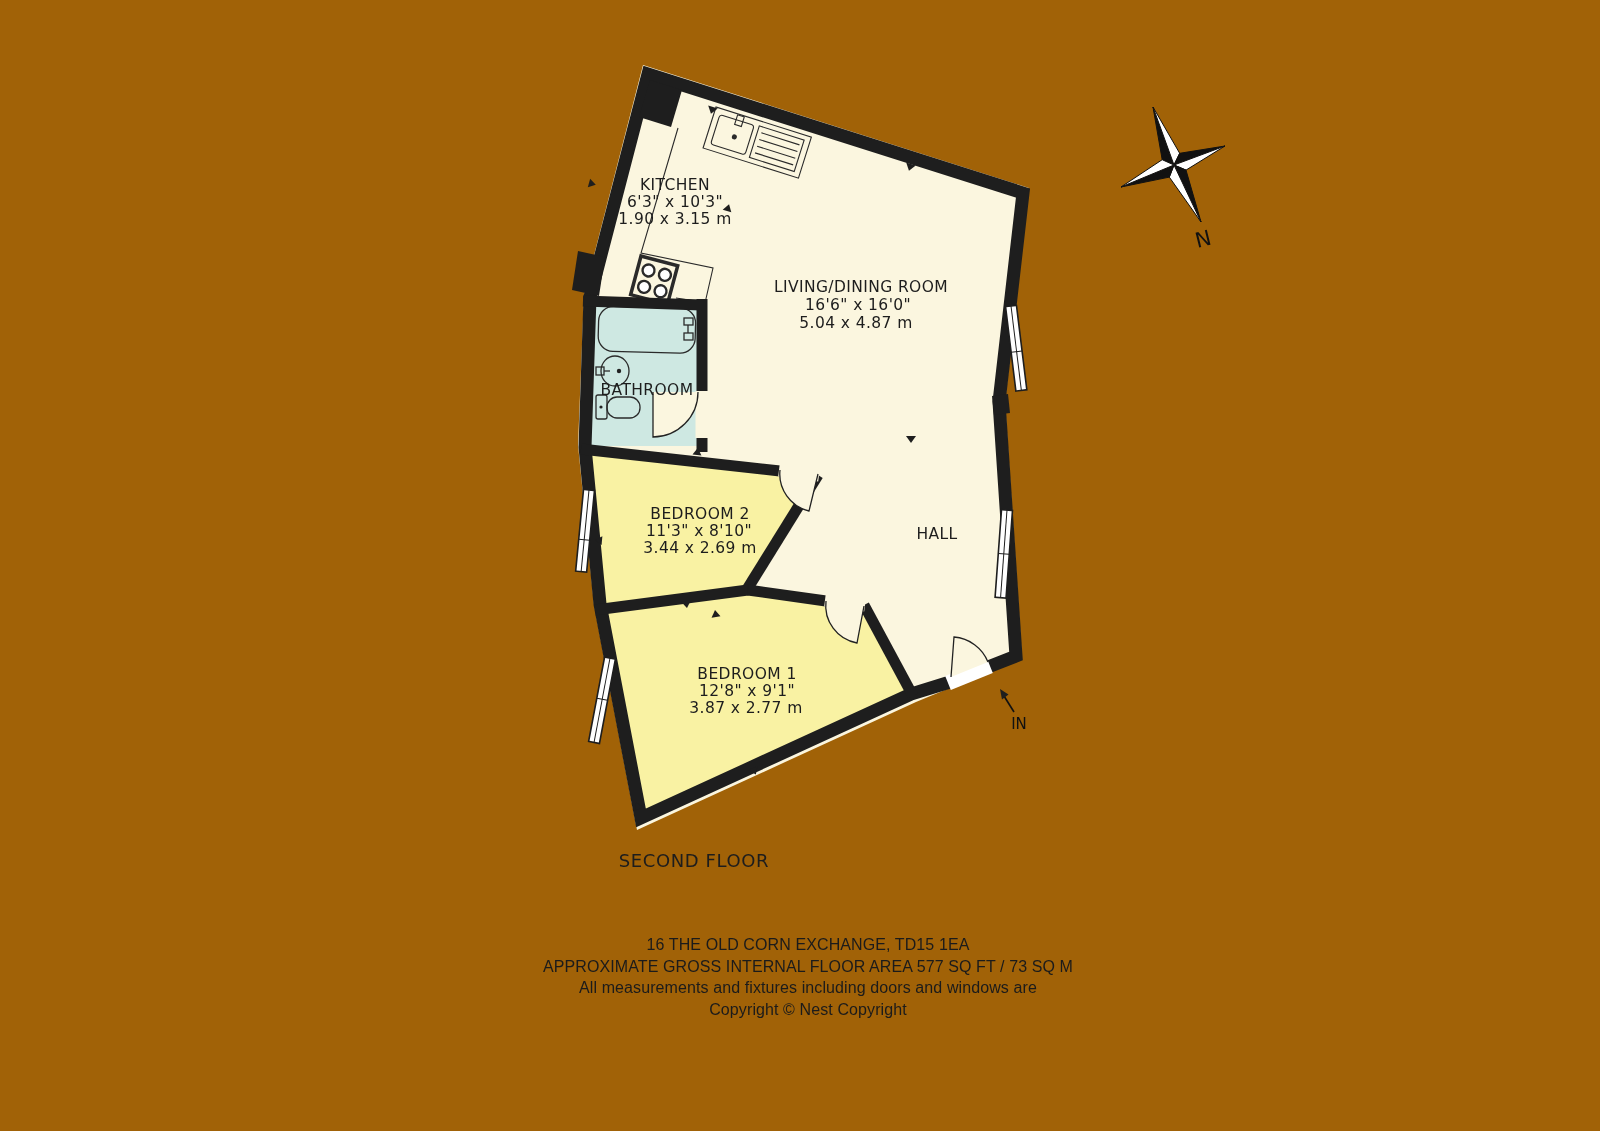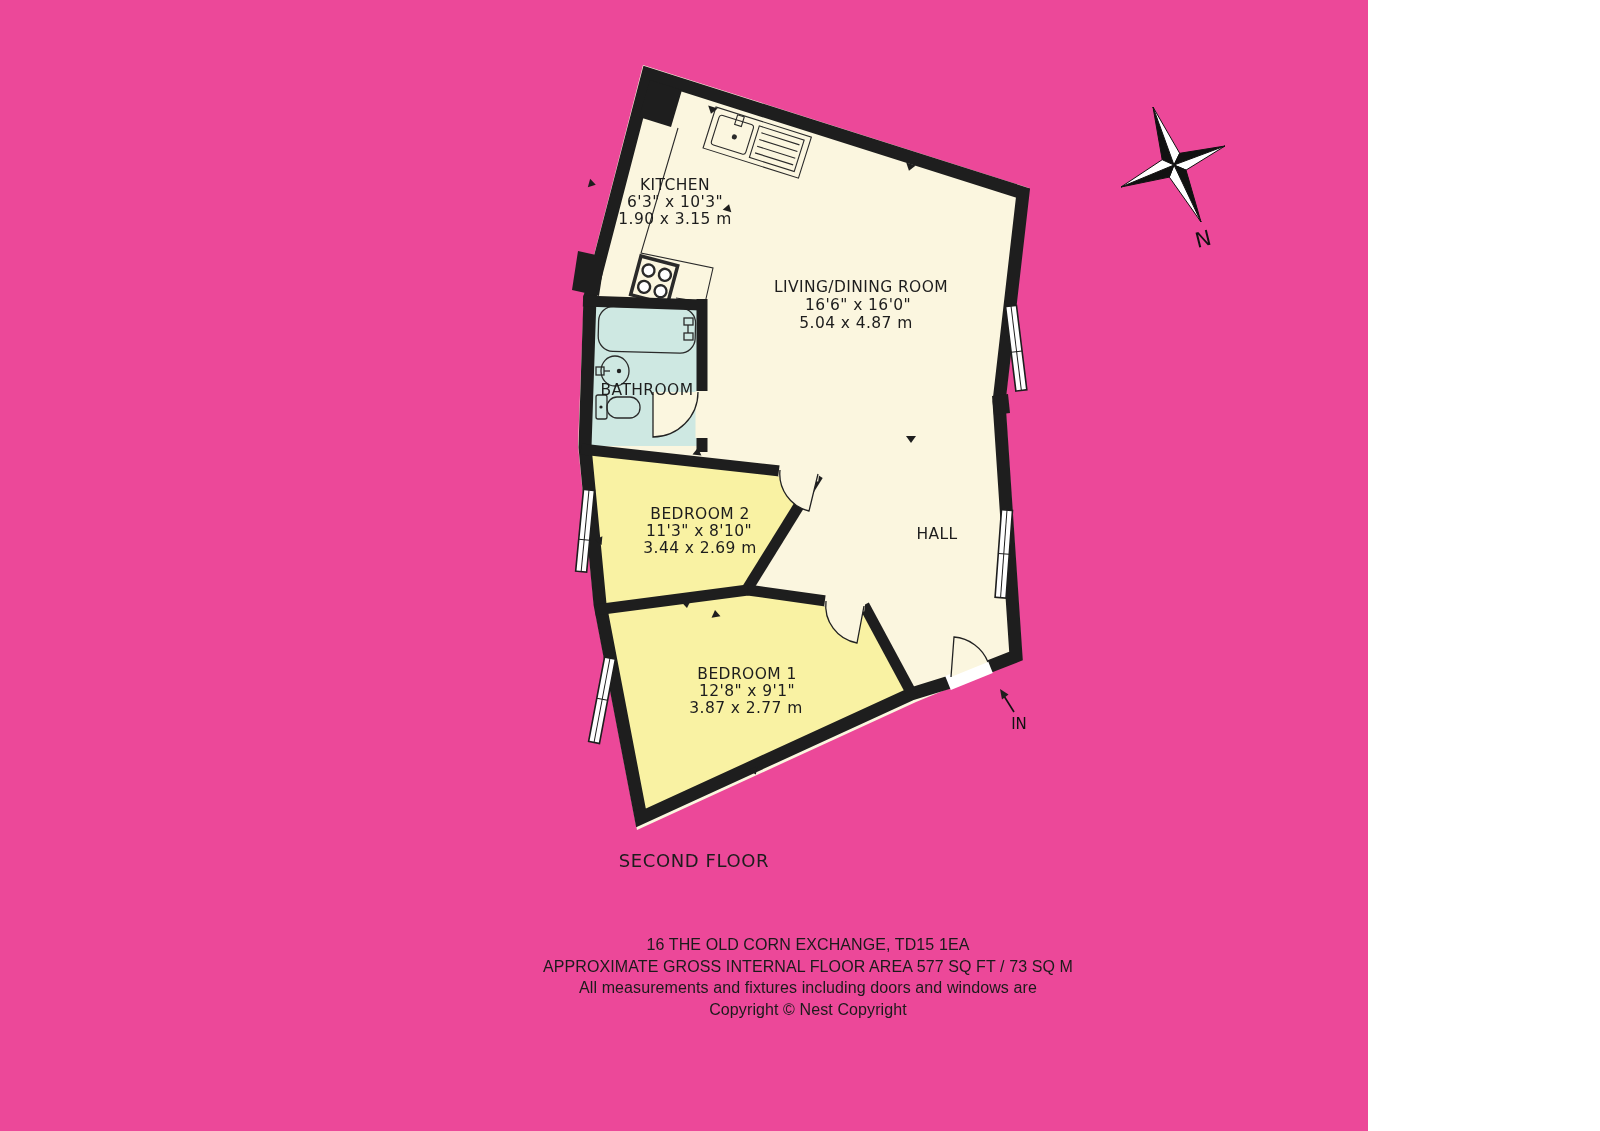--- a/index.html
+++ b/index.html
@@ -1,16 +1,16 @@
 <!DOCTYPE html>
 <html><head>
 <meta charset="utf-8">
 <style>
   html,body{margin:0;padding:0;background:#ffffff;}
-  #page{position:relative;width:1368px;height:1131px;background:#ec4899;overflow:hidden;
+  #page{position:relative;width:1600px;height:1131px;background:#a16207;overflow:hidden;
         font-family:"DejaVu Sans",sans-serif;text-decoration:underline;}
   #plan-svg{position:absolute;left:0;top:0;}
   .room-name,.room-dim{font-family:"DejaVu Sans",sans-serif;font-size:15.5px;fill:#1d1d1d;
         text-anchor:middle;letter-spacing:0.4px;}
   .floor-label{font-family:"DejaVu Sans",sans-serif;font-size:18px;fill:#1d1d1d;
         text-anchor:middle;letter-spacing:0.6px;}
   .in-label{font-family:"DejaVu Sans",sans-serif;font-size:15px;fill:#111;text-anchor:middle;}
   .n-label{font-family:"DejaVu Sans",sans-serif;font-size:21px;fill:#111;text-anchor:middle;}
   .wall{stroke:#1E1E1E;fill:none;stroke-linejoin:miter;stroke-linecap:butt;}
   .fixture{stroke:#2a2a2a;stroke-width:1.3;fill:none;}

